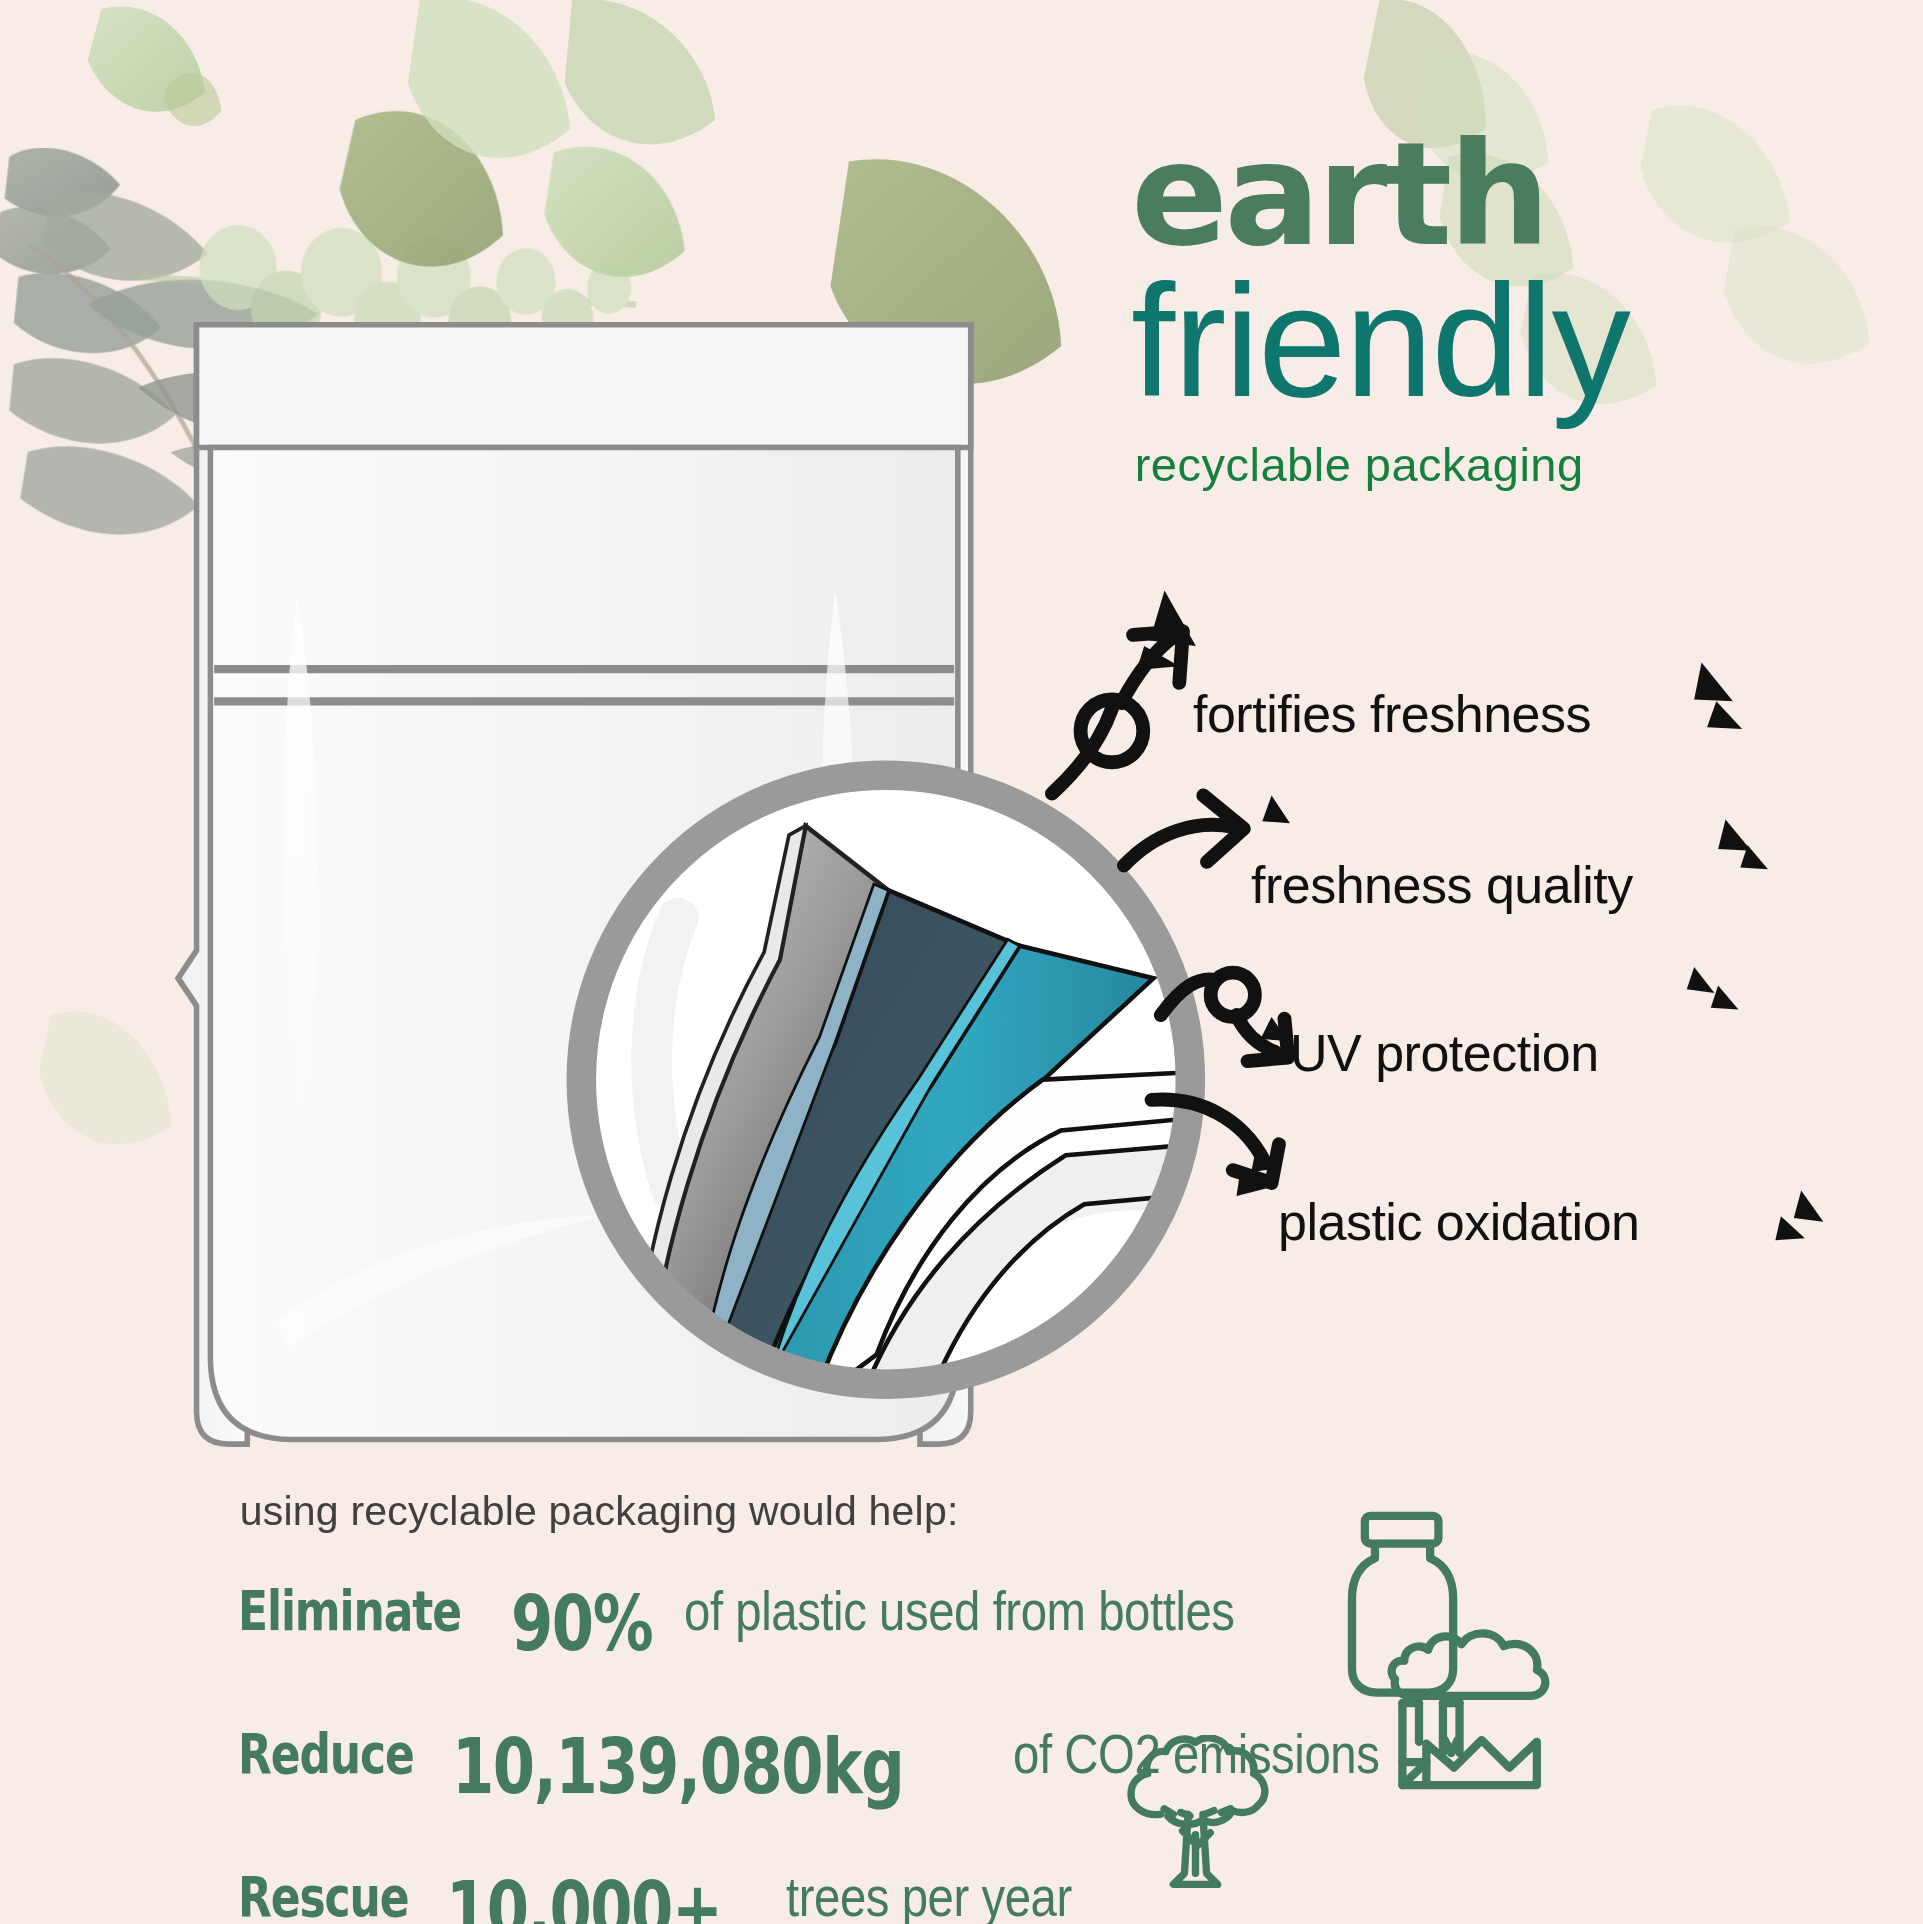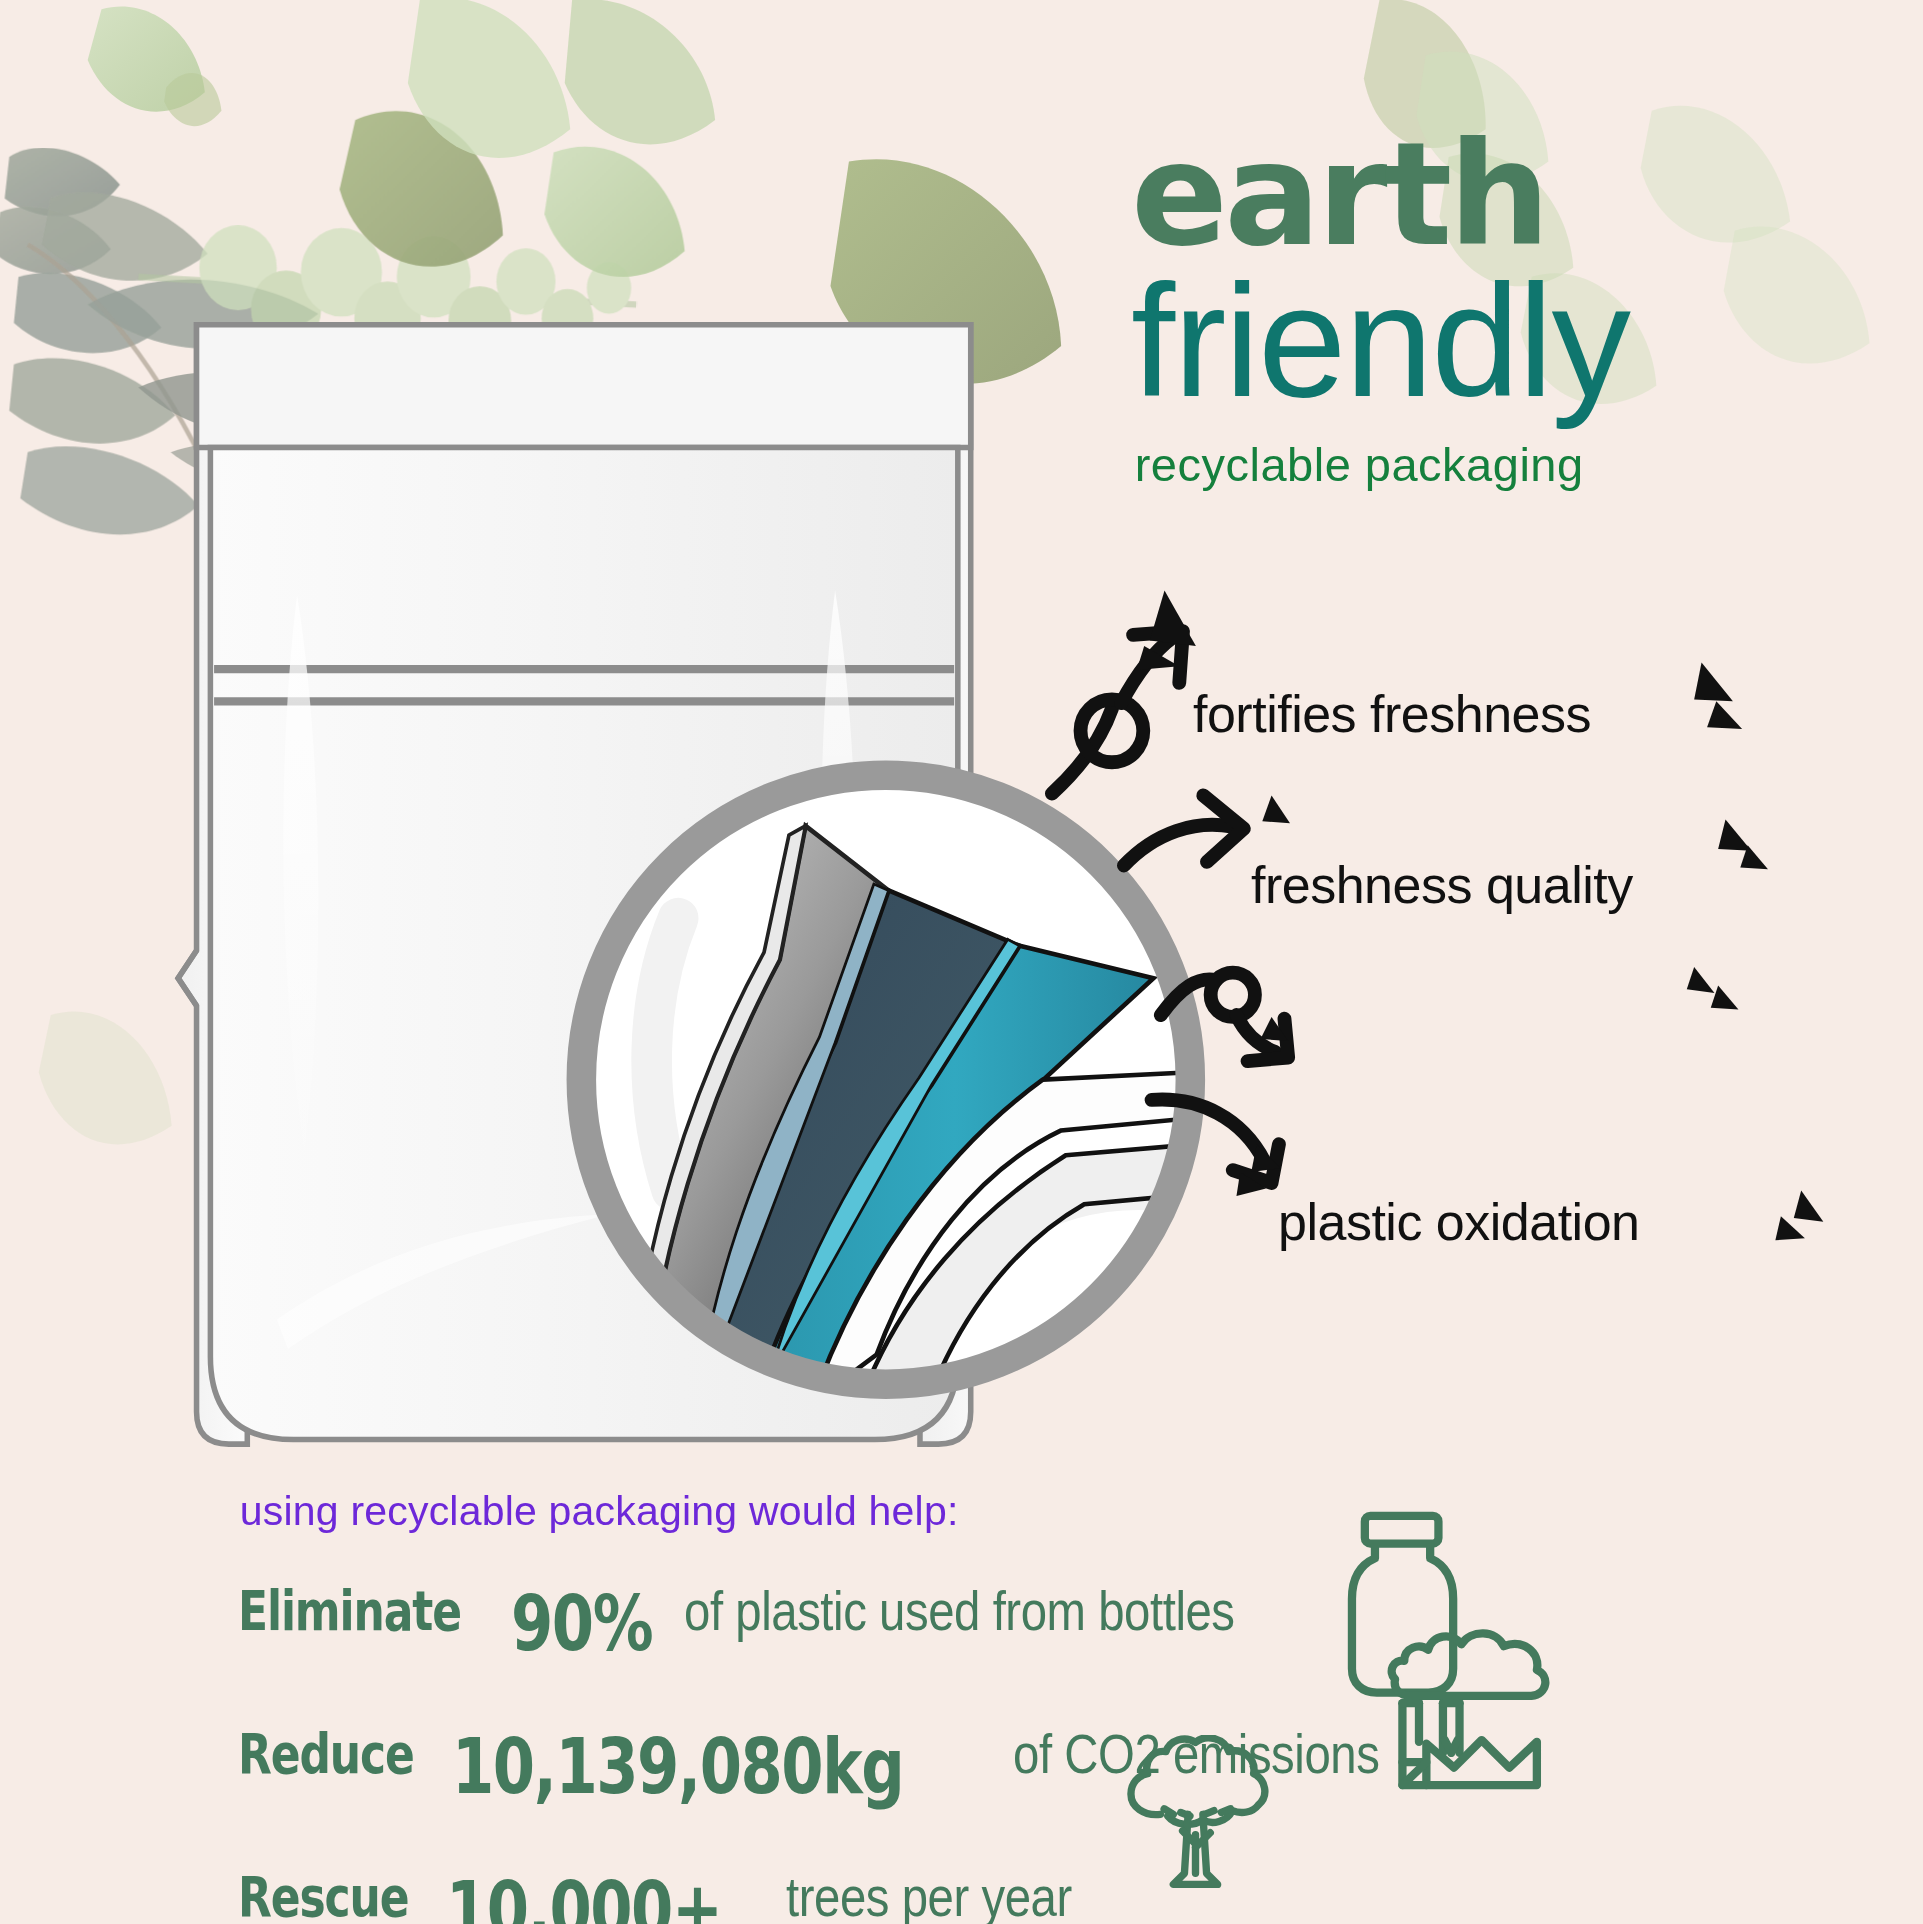--- a/index.html
+++ b/index.html
@@ -69,21 +69,21 @@
   #feat-3{left:1278px;top:1149px;}
 
   
   #stats{
     position:absolute;left:238px;top:1488px;width:1384px;
   }
   #stats-intro{
     font-family:"Liberation Sans", sans-serif;
     font-weight:300;
     font-size:41px;
-    color:#6d28d9;
+    color:#404040;
     letter-spacing:0.2px;
     margin:0 0 44px 1.8px;
   }
   .stat-row{
     display:flex;align-items:flex-start;
     margin-bottom:54px;
     white-space:nowrap;
   }
   .stat-verb{
     font-family:"DejaVu Sans", sans-serif;
@@ -333,20 +333,21 @@
   </svg>
 
   <div id="headline">
     <span id="earth-word">earth</span>
     <span id="friendly-word">friendly</span>
     <span id="sub-word">recyclable packaging</span>
   </div>
 
   <div class="feature-label" id="feat-0">fortifies freshness</div>
   <div class="feature-label" id="feat-1">freshness quality</div>
+  <div class="feature-label" id="feat-2">UV protection</div>
   <div class="feature-label" id="feat-3">plastic oxidation</div>
 
   <div id="stats">
     <div id="stats-intro">using recyclable packaging would help:</div>
 
     <div class="stat-row">
       <span class="stat-verb">Eliminate</span>
       <span class="stat-num">90%</span>
       <span class="stat-tail">of plastic used from bottles</span>
     </div>

